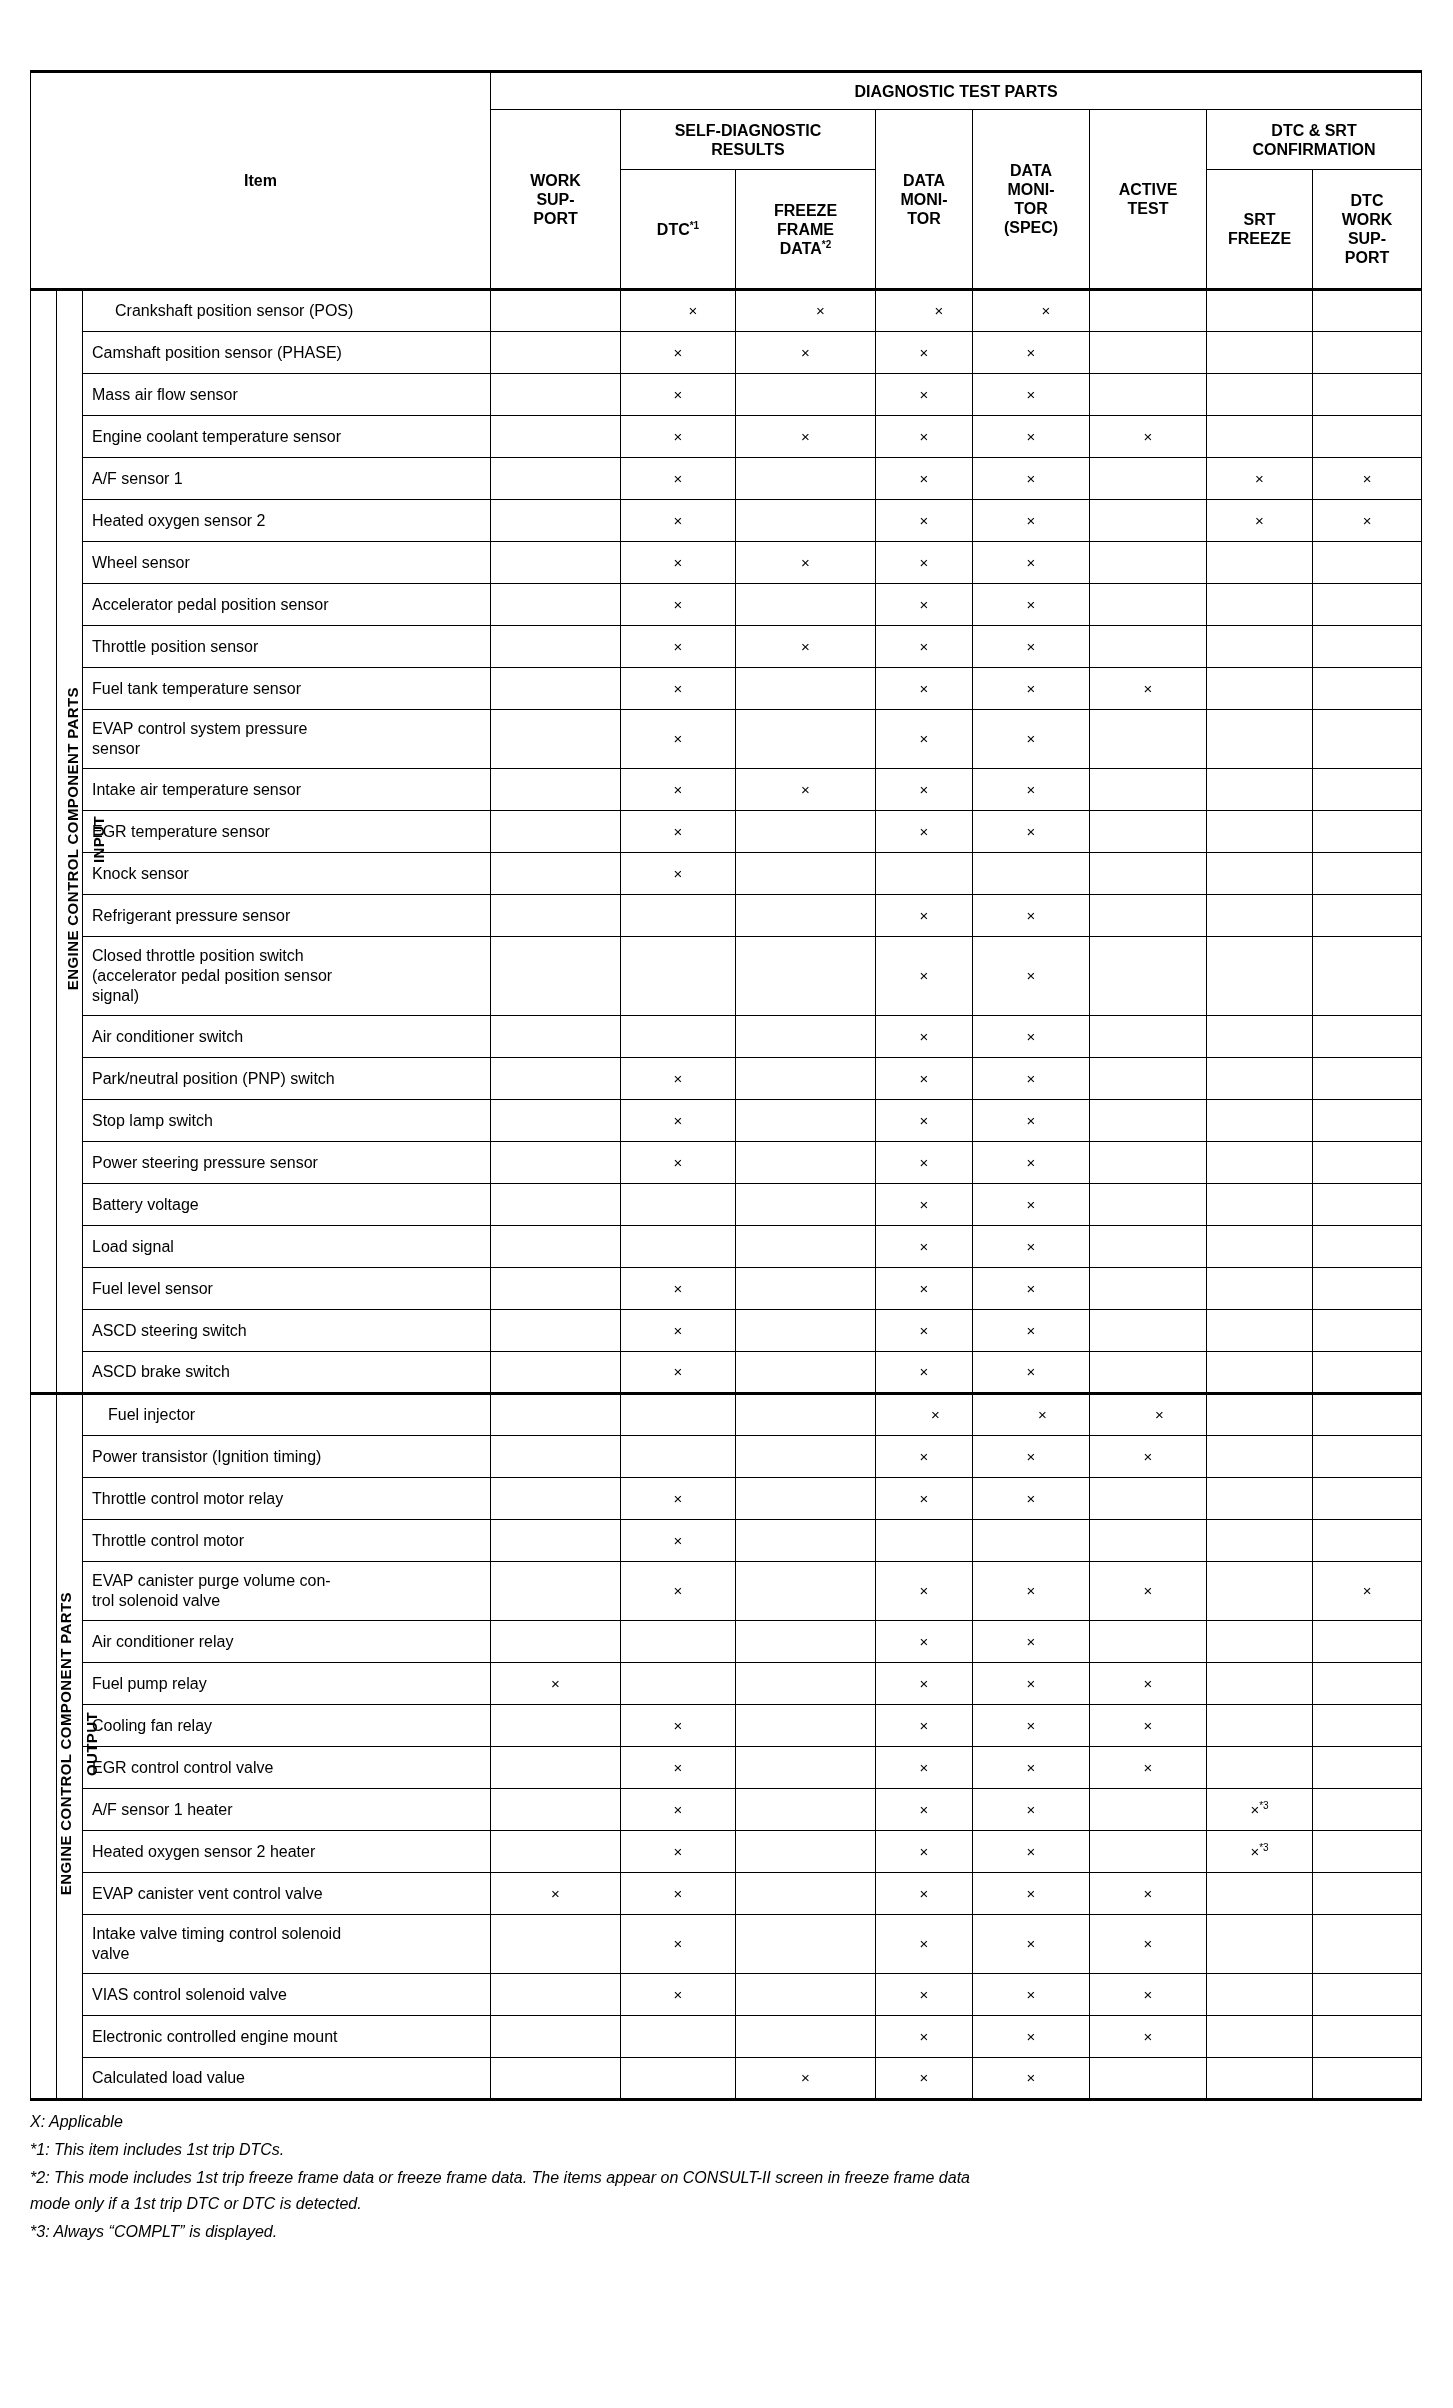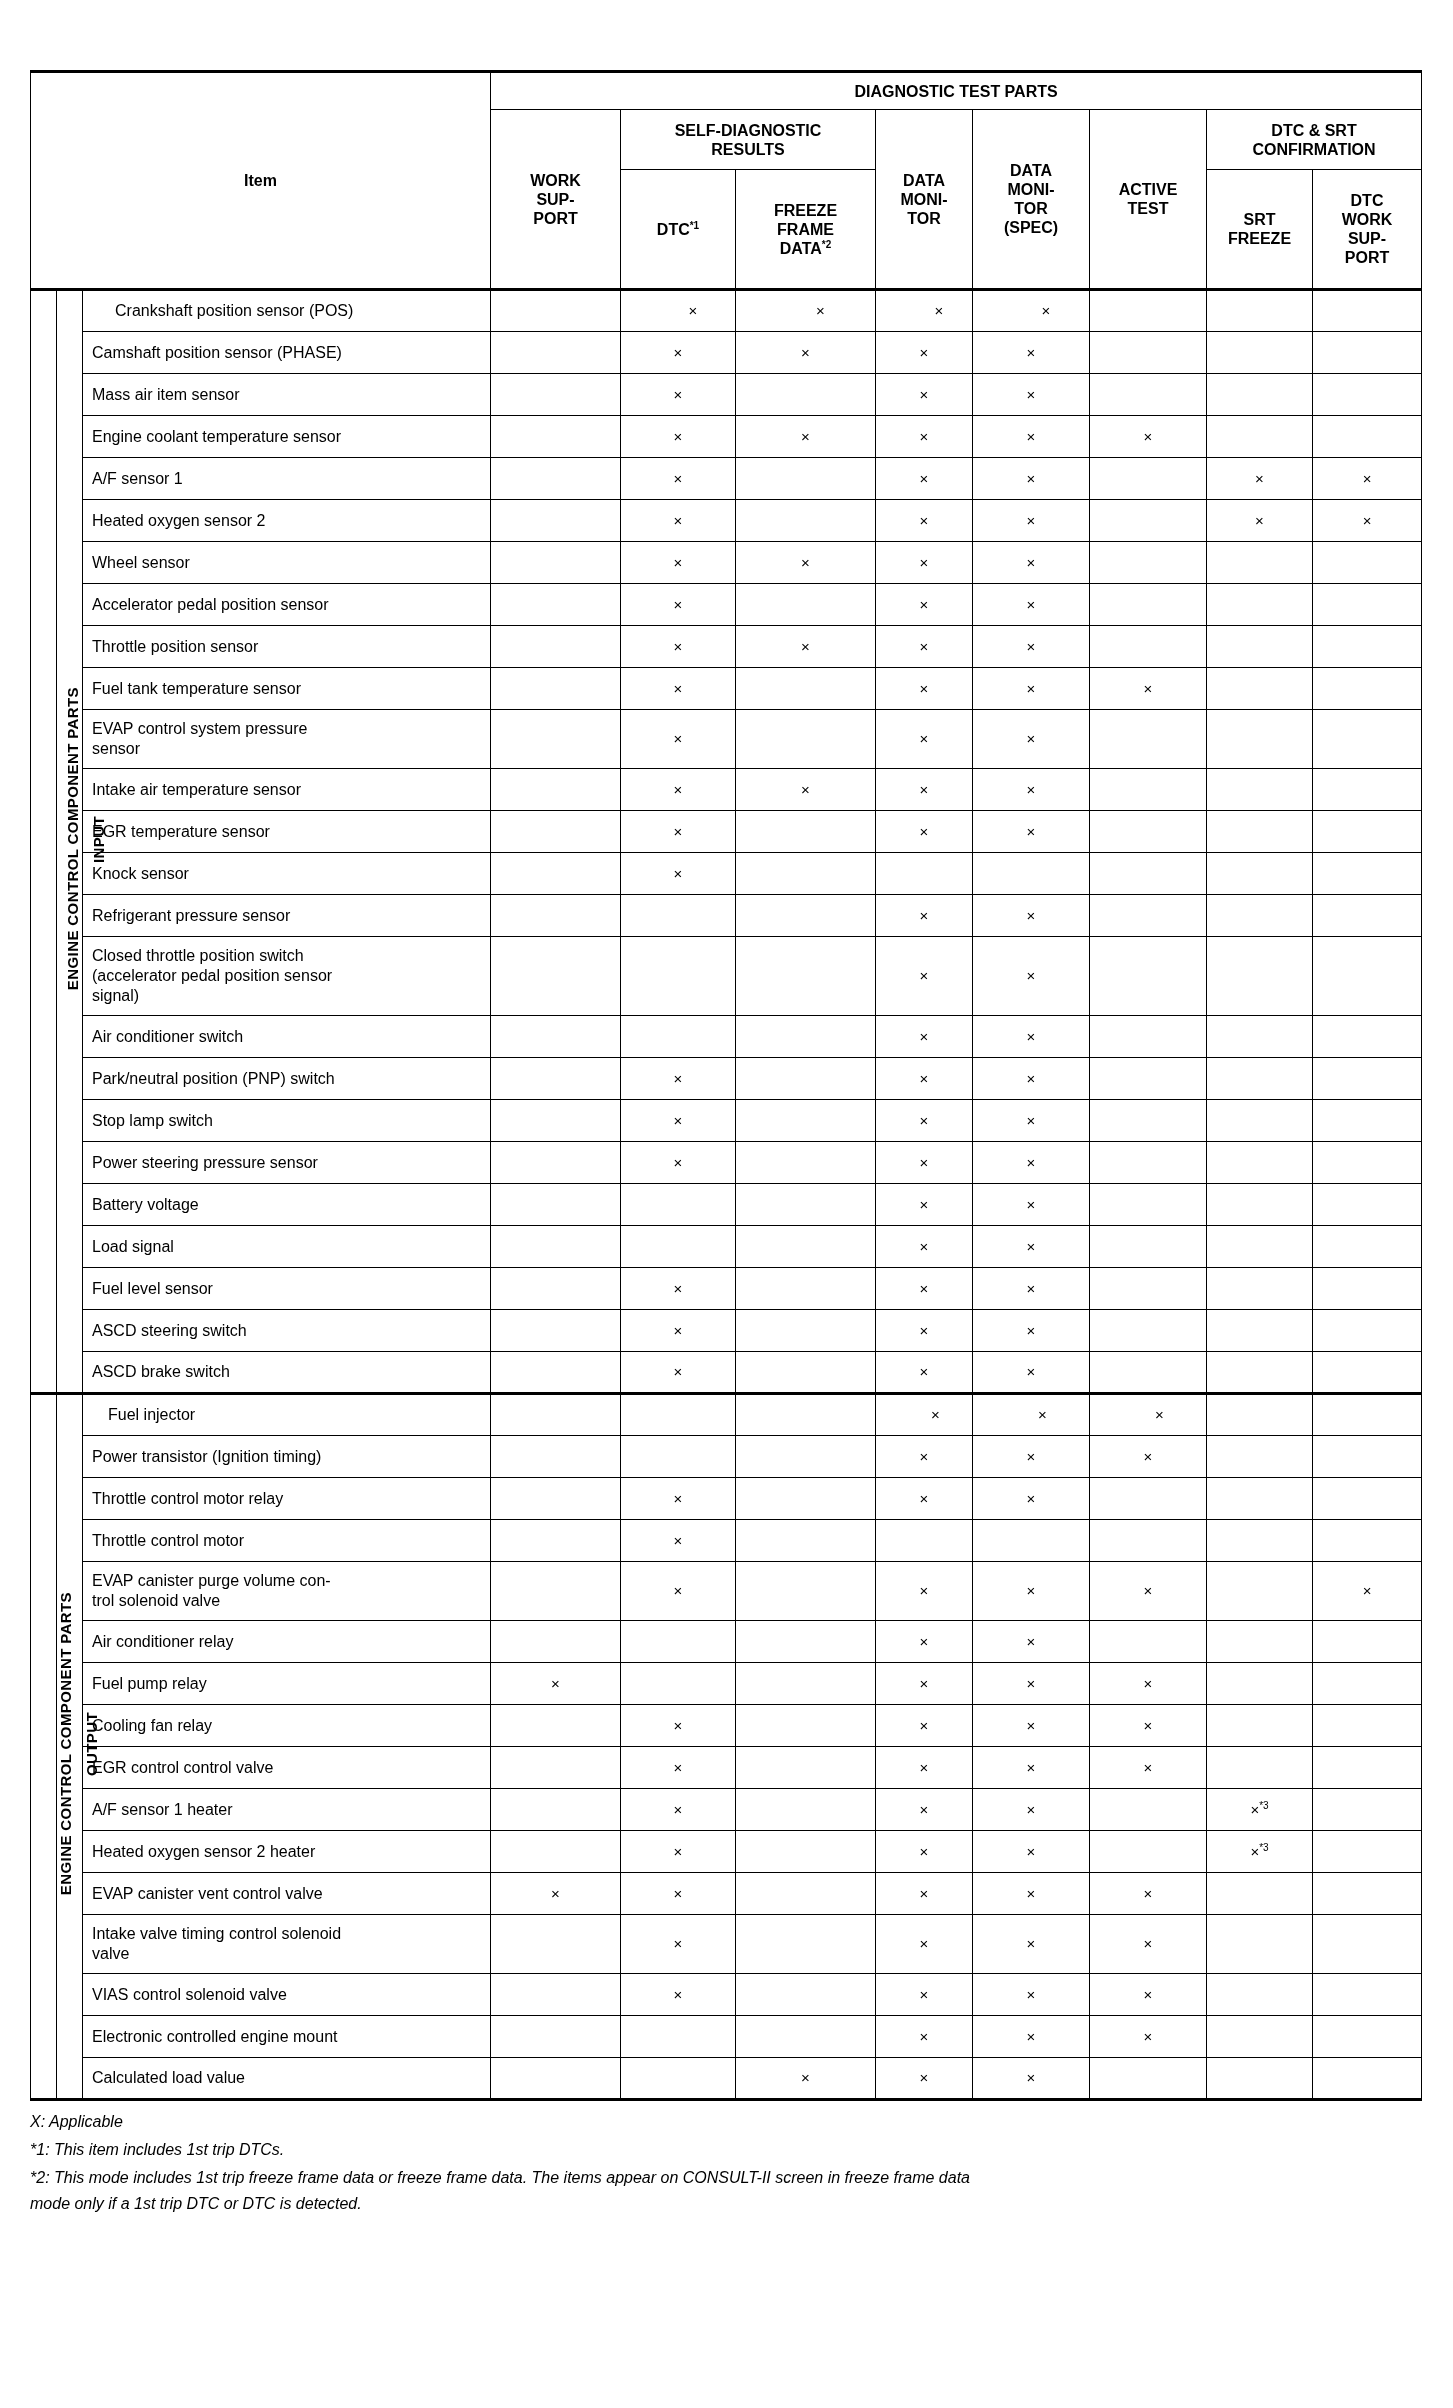--- a/index.html
+++ b/index.html
@@ -127,21 +127,21 @@
           <td class="mark-cell"></td>
           <td class="mark-cell">×</td>
           <td class="mark-cell">×</td>
           <td class="mark-cell">×</td>
           <td class="mark-cell">×</td>
           <td class="mark-cell"></td>
           <td class="mark-cell"></td>
           <td class="mark-cell"></td>
         </tr>
         <tr>
-          <td class="item-cell">Mass air item sensor</td>
+          <td class="item-cell">Mass air flow sensor</td>
           <td class="mark-cell"></td>
           <td class="mark-cell">×</td>
           <td class="mark-cell"></td>
           <td class="mark-cell">×</td>
           <td class="mark-cell">×</td>
           <td class="mark-cell"></td>
           <td class="mark-cell"></td>
           <td class="mark-cell"></td>
         </tr>
         <tr>
@@ -570,15 +570,16 @@
           <td class="mark-cell"></td>
         </tr>
       </tbody>
   </table>
 
   <div class="notes">
     <div class="note">X: Applicable</div>
     <div class="note">*1: This item includes 1st trip DTCs.</div>
     <div class="note">*2: This mode includes 1st trip freeze frame data or freeze frame data. The items appear on CONSULT-II screen in freeze frame data
 mode only if a 1st trip DTC or DTC is detected.</div>
+    <div class="note">*3: Always “COMPLT” is displayed.</div>
   </div>
 
 </div>
 
 </body></html>

